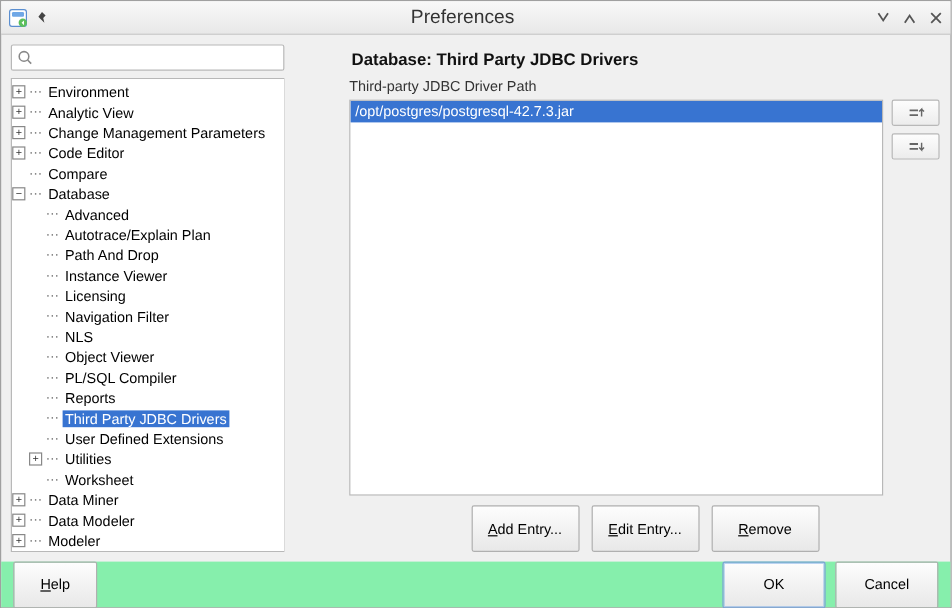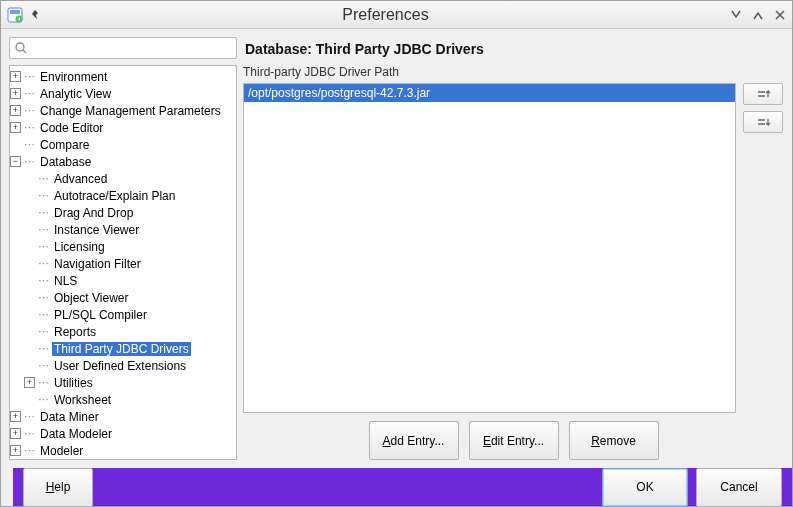--- a/index.html
+++ b/index.html
@@ -21,35 +21,35 @@
 .search-input { border: none; outline: none; flex:1; font-size: 12px; background: transparent; }
 
 .tree { flex:1; border: 1px solid #b8b8b8; background: #fff; overflow: auto; padding: 2px 0; }
 .tree-row { display:flex; align-items:center; height: 17px; white-space: nowrap; cursor: default; }
 .tree-row .label { padding: 0 2px; }
 .tree-row.selected .label { background: #3874d1; color: #fff; }
 .exp { width: 11px; height: 11px; border: 1px solid #888; margin: 0 3px 0 0; display:flex; align-items:center; justify-content:center; background:#fff; font-size: 9px; line-height: 9px; color:#333;}
 .exp-blank { width: 11px; height: 11px; margin: 0 3px 0 0; }
 .dots { color:#888; padding-right:3px; letter-spacing: 0px; font-size: 11px;}
 
-.right-pane { flex:1; display:flex; flex-direction: column; }
+.right-pane { flex:1; display:flex; flex-direction: column; margin-left: 48px; }
 .heading { font-weight: bold; font-size: 14px; padding: 4px 2px 6px 2px; color: #111;}
 .list-label { font-size: 12px; color:#333; padding: 2px 0 4px 0;}
 .list-row { display:flex; gap: 6px; flex:1; min-height:0;}
 .list-box { flex:1; border: 1px solid #b8b8b8; background:#fff; overflow:auto;}
 .list-item { padding: 2px 4px; }
 .list-item.sel { background:#3874d1; color:#fff; }
 .reorder-col { width: 42px; display:flex; flex-direction:column; gap:6px; align-items:center; }
 .reorder-btn { width:40px; height:22px; border:1px solid #b8b8b8; background: linear-gradient(#fdfdfd,#ececec); border-radius:2px; display:flex; align-items:center; justify-content:center; cursor:pointer;}
 .entry-buttons { display:flex; justify-content:center; gap:10px; padding:8px 0 0 0;}
 .btn { min-width: 90px; height: 39px; border:1px solid #b0b0b0; background: linear-gradient(#fdfdfd,#e8e8e8); border-radius:2px; cursor:pointer; padding: 12px 10px; display:flex; align-items:center; justify-content:center;}
 .btn span { text-decoration: none; }
 .btn .u { text-decoration: underline; }
 
-.footer { position:absolute; bottom:0; left:12px; right:0; height:38px; display:flex; align-items:center; justify-content:space-between; padding: 6px 10px; background:#6d28d9; }
+.footer { position:absolute; bottom:0; left:0; right:0; height:38px; display:flex; align-items:center; justify-content:space-between; padding: 6px 10px; background:#86efac; }
 .footer-left .btn { min-width: 70px; }
 .footer-right { display:flex; gap:8px;align-items:flex-end; }
 .footer-right .btn { min-width: 86px; }
 .footer-right .btn.primary { border-color:#7aa0d8; box-shadow: inset 0 0 0 1px rgba(120,170,230,.5); }
 </style>
 </head>
 <body>
 
 <div class="window">
 
@@ -138,21 +138,21 @@
           <div class="tree-row">
             <span style="display:inline-block;width:14px"></span>
             <span class="exp-blank"></span>
             <span class="dots">⋯</span>
             <span class="label">Autotrace/Explain Plan</span>
           </div>
           <div class="tree-row">
             <span style="display:inline-block;width:14px"></span>
             <span class="exp-blank"></span>
             <span class="dots">⋯</span>
-            <span class="label">Drag And Drop</span>
+            <span class="label">Path And Drop</span>
           </div>
           <div class="tree-row">
             <span style="display:inline-block;width:14px"></span>
             <span class="exp-blank"></span>
             <span class="dots">⋯</span>
             <span class="label">Instance Viewer</span>
           </div>
           <div class="tree-row">
             <span style="display:inline-block;width:14px"></span>
             <span class="exp-blank"></span>

